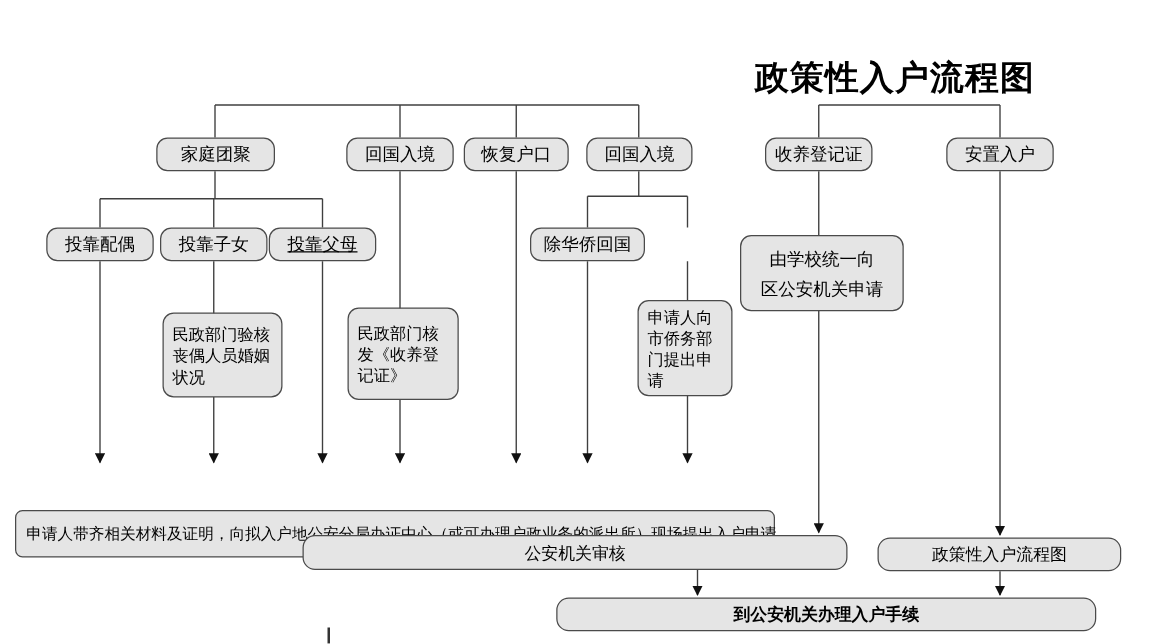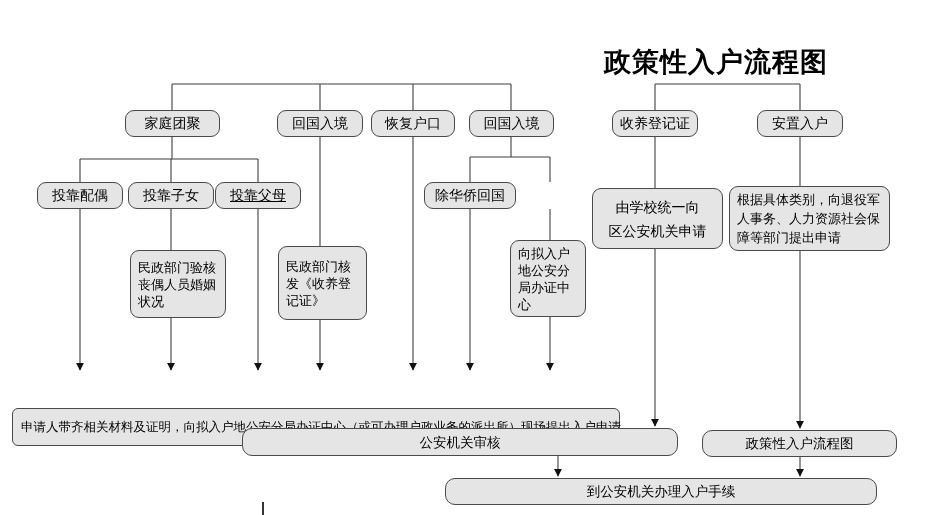--- a/index.html
+++ b/index.html
@@ -94,24 +94,23 @@
   <div class="node" style="left:612px;top:110px;width:86px;height:27px;">收养登记证</div>
   <div class="node" style="left:757px;top:110px;width:86px;height:27px;">安置入户</div>
 
   <div class="node" style="left:37px;top:182px;width:86px;height:27px;">投靠配偶</div>
   <div class="node" style="left:128px;top:182px;width:86px;height:27px;">投靠子女</div>
   <div class="node" style="left:215px;top:182px;width:86px;height:27px;text-decoration:underline;">投靠父母</div>
   <div class="node" style="left:424px;top:182px;width:92px;height:27px;">除华侨回国</div>
 
   <div class="node para" style="left:130px;top:250px;width:96px;height:68px;">民政部门验核丧偶人员婚姻状况</div>
   <div class="node para" style="left:278px;top:246px;width:89px;height:74px;">民政部门核发《收养登记证》</div>
-  <div class="node para" style="left:510px;top:240px;width:76px;height:77px;">向拟入户地公安分局办证中心</div>
+  <div class="node para" style="left:510px;top:240px;width:76px;height:77px;">申请人向市侨务部门提出申请</div>
   <div class="node center2" style="left:592px;top:188px;width:131px;height:61px;">由学校统一向
 区公安机关申请</div>
-  <div class="node para" style="left:729px;top:186px;width:161px;height:65px;line-height:19px;">根据具体类别，向退役军人事务、人力资源社会保障等部门提出申请</div>
 
   <div class="node wide" style="left:12px;top:372px;width:608px;height:38px;">申请人带齐相关材料及证明，向拟入户地公安分局办证中心（或可办理户政业务的派出所）现场提出入户申请</div>
   <div class="node bar" style="left:242px;top:428px;width:436px;height:28px;">公安机关审核</div>
   <div class="node bar" style="left:702px;top:430px;width:195px;height:27px;">政策性入户流程图</div>
-  <div class="node bar" style="left:445px;top:478px;width:432px;height:27px;">到公安机关办理入户手续</div>
+  <div class="node bar" style="left:445px;top:478px;width:432px;height:27px;font-weight:bold;">到公安机关办理入户手续</div>
 
   <div class="text-cursor"></div>
 </div>
 
 </body></html>

